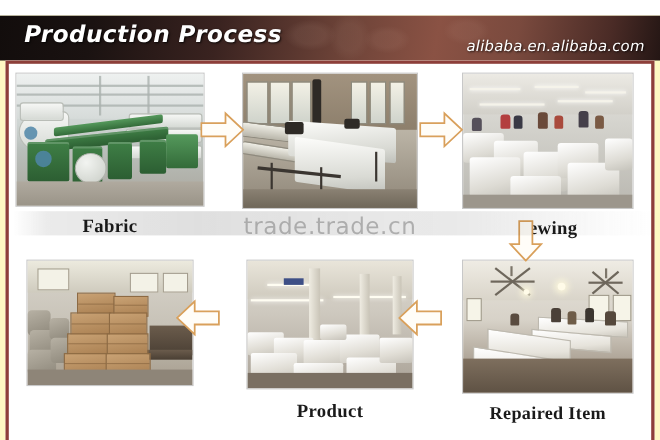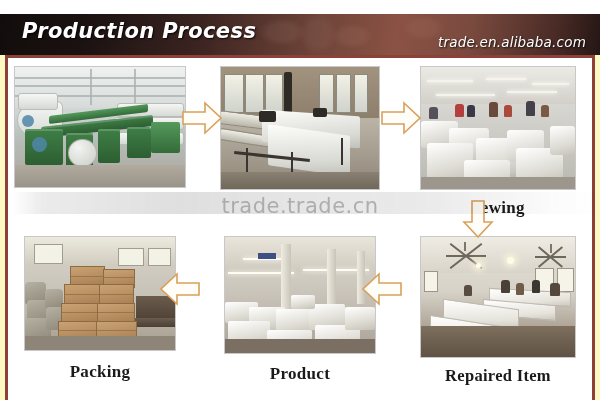--- a/index.html
+++ b/index.html
@@ -223,21 +223,21 @@
   }
 </style>
 </head>
 <body>
 
 <div class="poster">
 
   <div class="banner">
     <div class="banner-tex"></div>
     <div class="banner-title">Production Process</div>
-    <div class="banner-url">trade.en.alibaba.com</div>
+    <div class="banner-url">alibaba.en.alibaba.com</div>
   </div>
 
   <div class="frame"></div>
 
   <div class="grid">
 
     <div class="cell" id="cell-fabric">
       <div class="photo">
         <div class="scene s-fabric">
           <div class="ceil"></div>
@@ -257,20 +257,21 @@
           <div class="mach" style="left:30%;top:55%;width:16%;height:32%;"></div>
           <div class="mach" style="left:49%;top:52%;width:13%;height:28%;"></div>
           <div class="mach" style="left:66%;top:50%;width:14%;height:26%;"></div>
           <div class="machL" style="left:80%;top:46%;width:17%;height:26%;"></div>
           <div class="drum" style="left:31%;top:60%;width:16%;height:22%;"></div>
           <div class="blue" style="left:10%;top:58%;width:9%;height:13%;border-radius:50%;"></div>
           <div class="blue" style="left:4%;top:40%;width:7%;height:10%;border-radius:50%;"></div>
           <div class="floor"></div>
         </div>
       </div>
+      <div class="caption">Fabric</div>
     </div>
 
     <div class="cell" id="cell-cutting">
       <div class="photo">
         <div class="scene s-cutting">
           <div class="wall"></div>
           <div class="win" style="left:2%;width:11%;"></div>
           <div class="win" style="left:15%;width:11%;"></div>
           <div class="win" style="left:28%;width:10%;"></div>
           <div class="win" style="left:62%;width:8%;"></div>
@@ -340,21 +341,20 @@
           <div class="box" style="left:52%;top:28%;width:20%;height:15%;"></div>
           <div class="box" style="left:26%;top:42%;width:23%;height:17%;"></div>
           <div class="box" style="left:49%;top:42%;width:22%;height:17%;"></div>
           <div class="box" style="left:24%;top:58%;width:24%;height:17%;"></div>
           <div class="box" style="left:48%;top:58%;width:24%;height:17%;"></div>
           <div class="box" style="left:22%;top:74%;width:25%;height:17%;"></div>
           <div class="box" style="left:47%;top:74%;width:26%;height:17%;"></div>
           <div class="floor"></div>
         </div>
       </div>
-      <div class="caption">Packing</div>
     </div>
 
     <div class="cell" id="cell-repaired">
       <div class="photo">
         <div class="scene s-repaired">
           <div class="ceil"></div>
           <div class="rod" style="left:28%;top:4%;height:8%;"></div>
           <div class="fan" style="left:16%;top:12%;width:26%;height:8px;">
             <i style="transform:rotate(0deg)"></i>
             <i style="transform:rotate(38deg)"></i>

